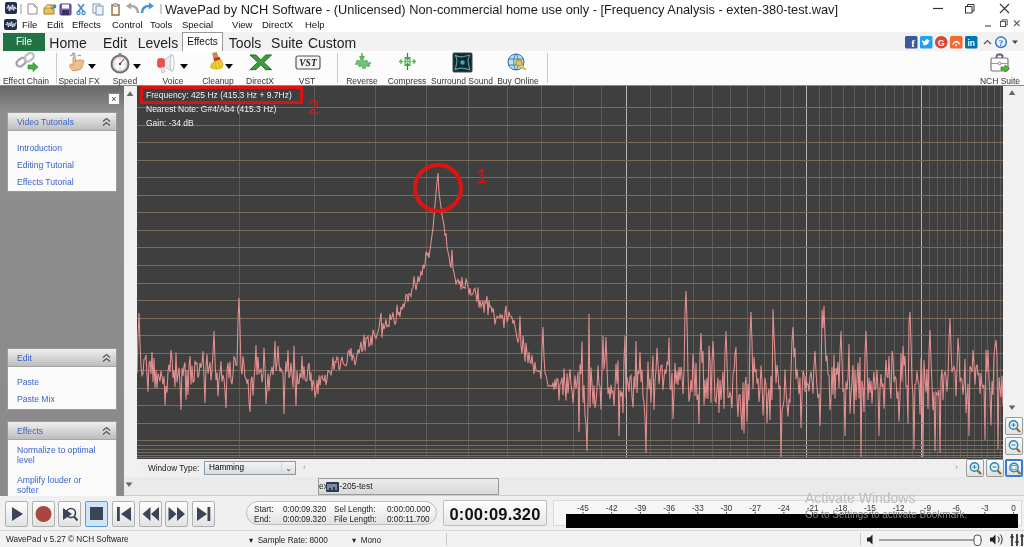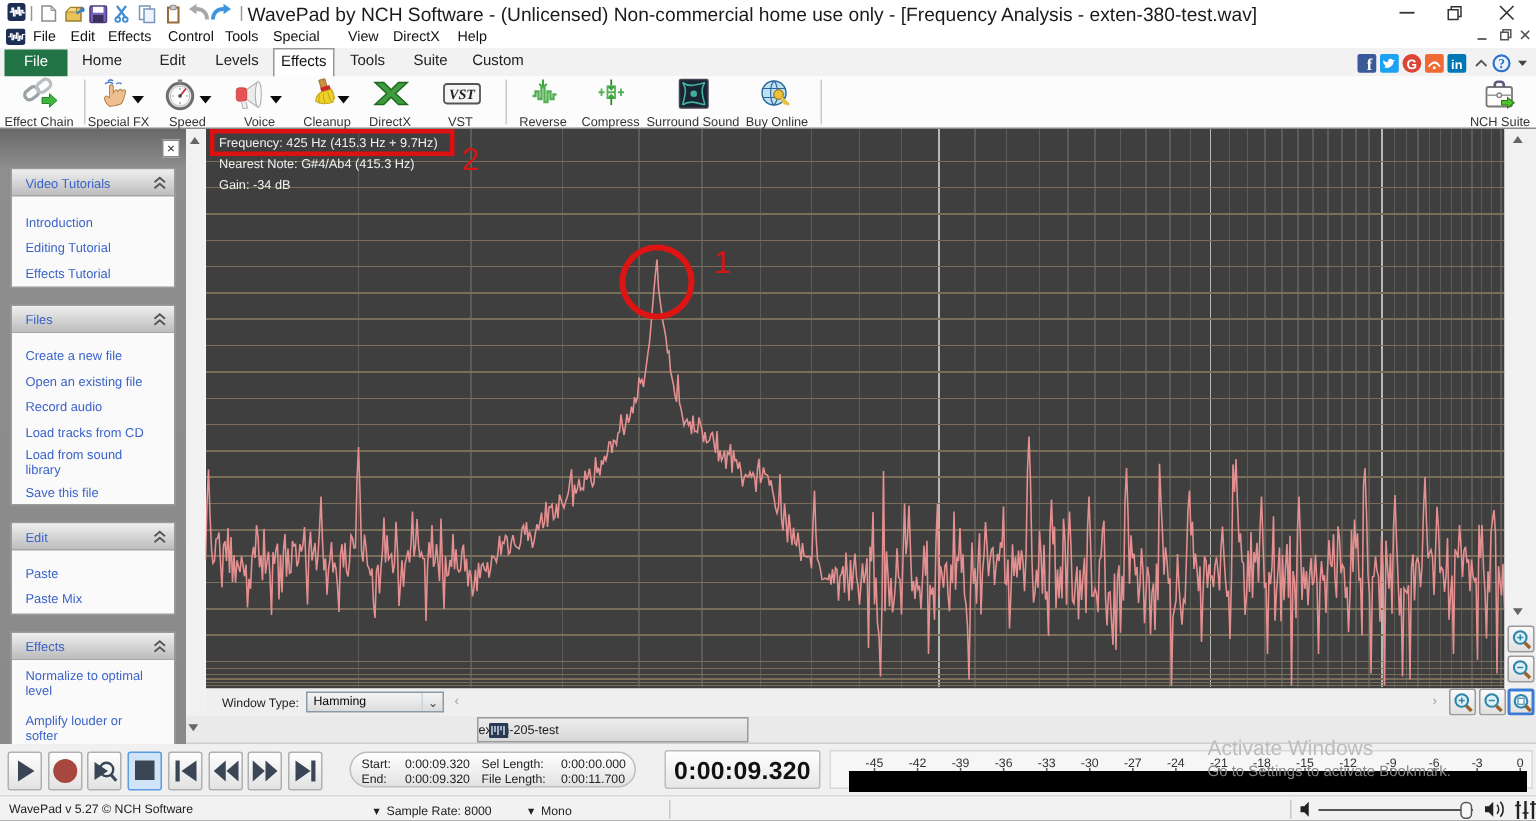--- a/index.html
+++ b/index.html
@@ -6,21 +6,21 @@
 body{font-family:"Liberation Sans",sans-serif;position:relative;background:#fff;-webkit-font-smoothing:antialiased}
 .abs{position:absolute}
 
 #titlebar{left:0;top:0;width:1024px;height:18px;background:#fff}
 #titletext{left:165px;top:2px;font-size:12.8px;color:#1a1a1a;white-space:nowrap}
 
 #menubar{left:0;top:18px;width:1024px;height:14px;background:#fff}
 .menuitem{position:absolute;top:1px;font-size:9.5px;color:#111}
 
 #tabrow{left:0;top:32px;width:1024px;height:19px;background:#f2f2f2}
-.rtab{position:absolute;top:3px;font-size:10px;color:#222;transform:translateX(-50%)}
+.rtab{position:absolute;top:3px;font-size:14px;color:#222;transform:translateX(-50%)}
 #filetab{left:3px;top:1px;width:42px;height:18px;background:#217346;color:#fff;font-size:10px;text-align:center;line-height:17px}
 #activetab{left:182px;top:0px;width:41px;height:19px;background:#fff;border:1px solid #989898;border-bottom:none;font-size:10px;text-align:center;line-height:18px;color:#111}
 
 #toolbar{left:0;top:51px;width:1024px;height:35px;background:#fcfcfc;border-bottom:1px solid #8a8a8a}
 .tlabel{position:absolute;top:25px;font-size:8.5px;color:#333;transform:translateX(-50%);white-space:nowrap}
 .tsep{position:absolute;top:2px;width:1px;height:30px;background:#c9c9c9}
 .drop{position:absolute;width:0;height:0;border-left:4px solid transparent;border-right:4px solid transparent;border-top:5px solid #0a0a0a}
 
 #sidebar{left:0;top:86px;width:124px;height:410px;background:linear-gradient(180deg,#686868,#8e8e8e 26px,#8a8a8a);}
 .panel{position:absolute;left:8px;width:108px;background:#fafafa;box-shadow:0 0 0 1px #9b9b9b}
@@ -238,31 +238,20 @@
 
 <div class="abs" id="sidebar">
 <div class="abs" id="sbx">×</div>
 <div class="panel" style="top:27px;height:78px">
   <div class="phead">Video Tutorials<svg class="chev" width="9" height="10" style="top:4px">
           <path d="M1 4.5L4.5 1.5L8 4.5M1 8.5L4.5 5.5L8 8.5" stroke="#555" stroke-width="1.2" fill="none"></path>
         </svg></div>
   <div class="plink" style="padding-top:12px">Introduction</div>
   <div class="plink" style="padding-top:7px">Editing Tutorial</div>
   <div class="plink" style="padding-top:7px">Effects Tutorial</div>
-</div>
-<div class="panel" style="top:118px;height:132px">
-  <div class="phead">Files<svg class="chev" width="9" height="10" style="top:4px">
-          <path d="M1 4.5L4.5 1.5L8 4.5M1 8.5L4.5 5.5L8 8.5" stroke="#555" stroke-width="1.2" fill="none"></path>
-        </svg></div>
-  <div class="plink" style="padding-top:10px">Create a new file</div>
-  <div class="plink" style="padding-top:7px">Open an existing file</div>
-  <div class="plink" style="padding-top:7px">Record audio</div>
-  <div class="plink" style="padding-top:7px">Load tracks from CD</div>
-  <div class="plink" style="padding-top:5px">Load from sound<br>library</div>
-  <div class="plink" style="padding-top:5px">Save this file</div>
 </div>
 <div class="panel" style="top:263px;height:60px">
   <div class="phead">Edit<svg class="chev" width="9" height="10" style="top:4px">
           <path d="M1 4.5L4.5 1.5L8 4.5M1 8.5L4.5 5.5L8 8.5" stroke="#555" stroke-width="1.2" fill="none"></path>
         </svg></div>
   <div class="plink" style="padding-top:10px">Paste</div>
   <div class="plink" style="padding-top:7px">Paste Mix</div>
 </div>
 <div class="panel" style="top:336px;height:74px">
   <div class="phead">Effects<svg class="chev" width="9" height="10" style="top:4px">
@@ -435,21 +424,21 @@
 <div class="pbtn" style="left:138.5px"><svg width="21" height="24">
         <path d="M10.5 5v14l-8-7zM19 5v14l-8-7z" fill="#3a4556"></path>
       </svg></div>
 <div class="pbtn" style="left:165.2px"><svg width="21" height="24">
         <path d="M2.5 5v14l8-7zM11 5v14l8-7z" fill="#3a4556"></path>
       </svg></div>
 <div class="pbtn" style="left:191.9px"><svg width="21" height="24">
         <path d="M4 5v14l10-7z" fill="#3a4556"></path>
         <rect x="14.5" y="5" width="2.8" height="14" fill="#3a4556"></rect>
       </svg></div>
-<div class="abs" style="left:233px;top:5px;width:191px;height:24px;background:linear-gradient(180deg,#fff,#e2e2e2);border:1px solid #bdbdbd;border-radius:12px">
+<div class="abs" style="left:246px;top:5px;width:191px;height:24px;background:linear-gradient(180deg,#fff,#e2e2e2);border:1px solid #bdbdbd;border-radius:12px">
 <span class="abs small" style="left:7px;top:3px">Start:</span>
       <span class="abs small" style="left:36px;top:3px">0:00:09.320</span>
 <span class="abs small" style="left:7px;top:13px">End:</span>
       <span class="abs small" style="left:36px;top:13px">0:00:09.320</span>
 <span class="abs small" style="left:87px;top:3px">Sel Length:</span>
       <span class="abs small" style="left:140px;top:3px">0:00:00.000</span>
 <span class="abs small" style="left:87px;top:13px">File Length:</span>
       <span class="abs small" style="left:140px;top:13px">0:00:11.700</span>
 </div>
 <div class="abs" style="left:443px;top:4px;width:104px;height:26px;background:linear-gradient(180deg,#fff,#e6e6e6);border:1px solid #bdbdbd;border-radius:2px;font-size:16.5px;font-weight:bold;color:#111;text-align:center;line-height:26px;letter-spacing:0.2px">0:00:09.320</div>

